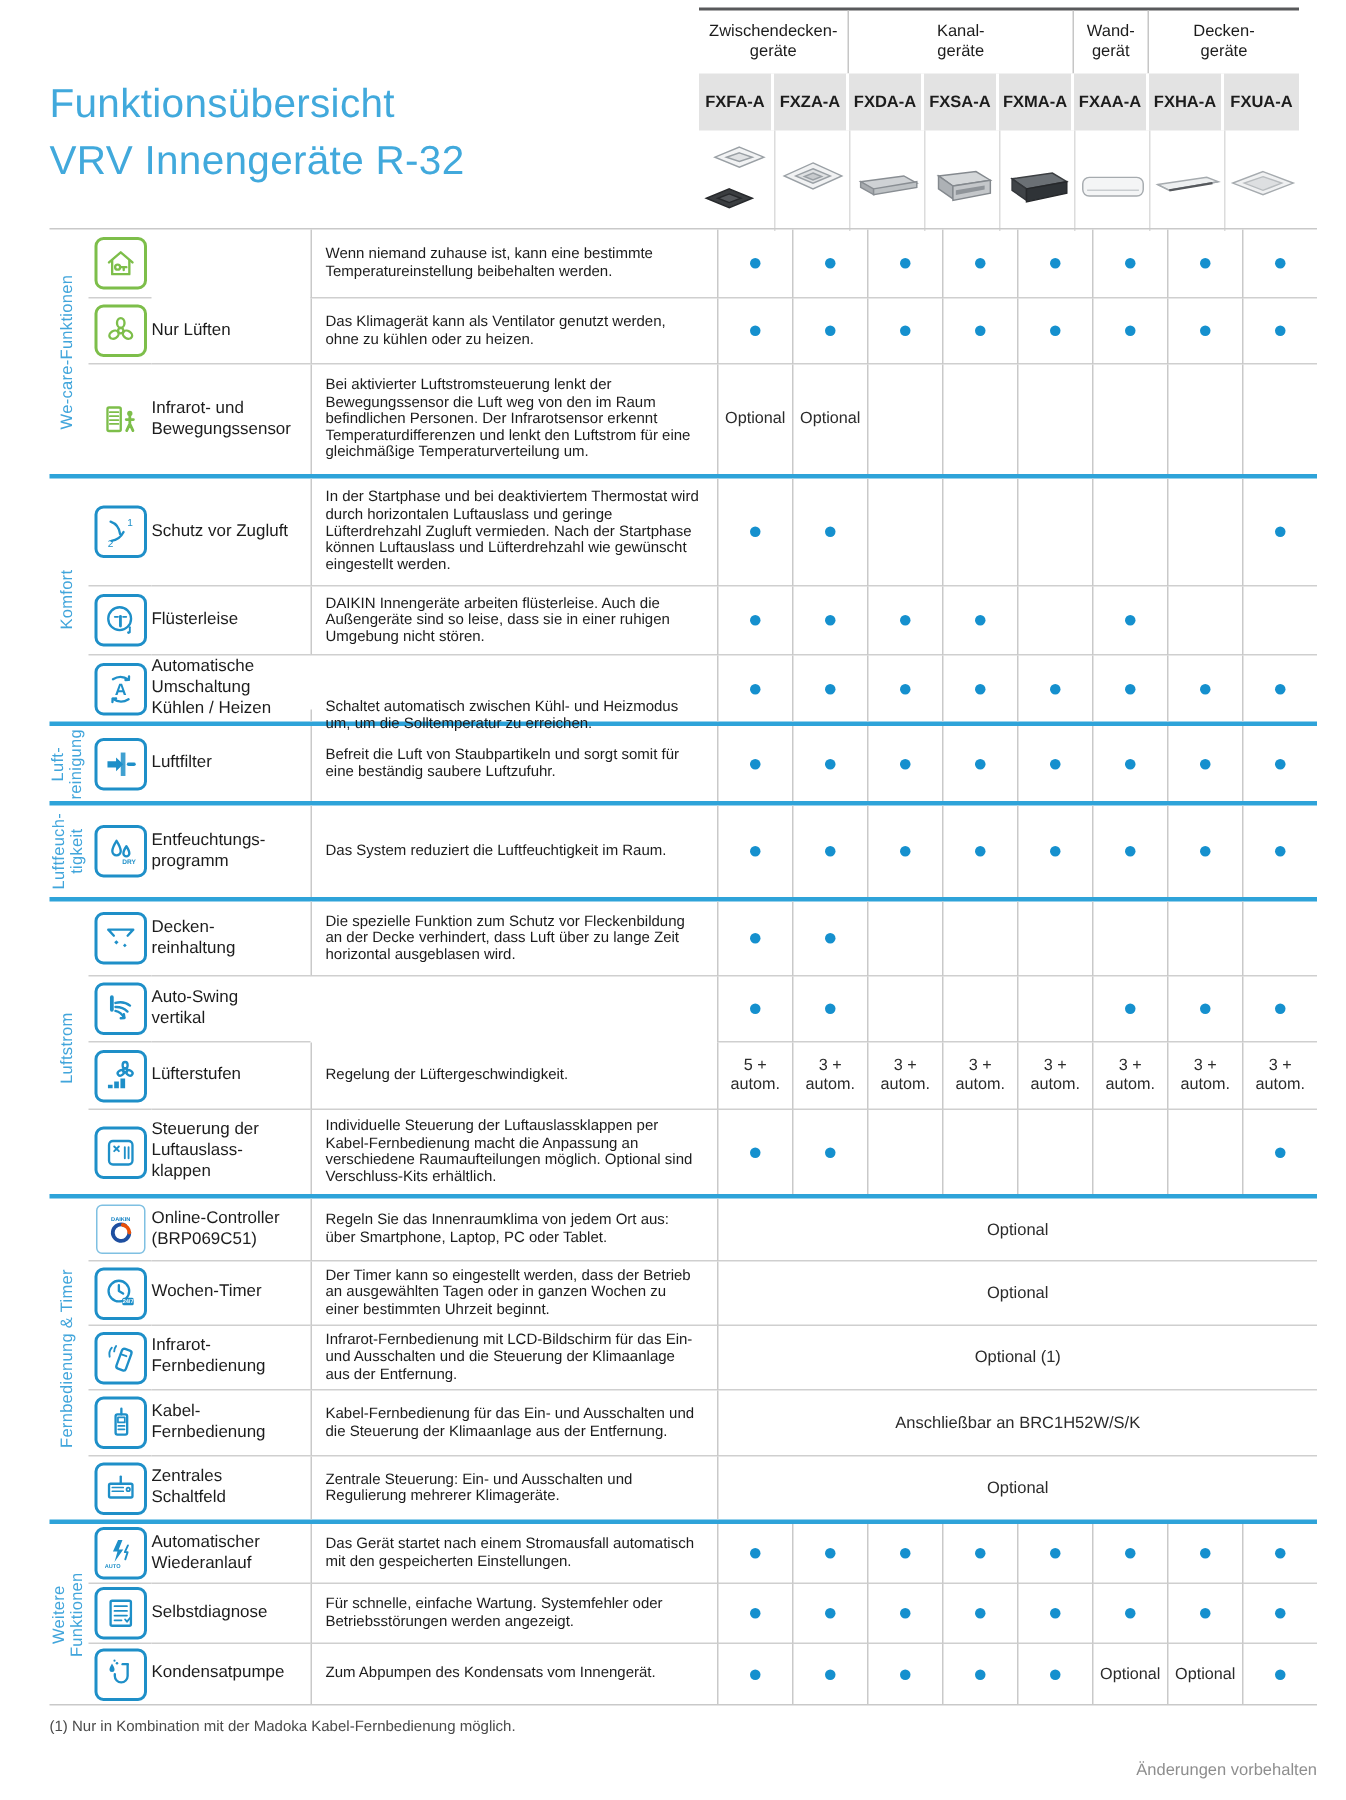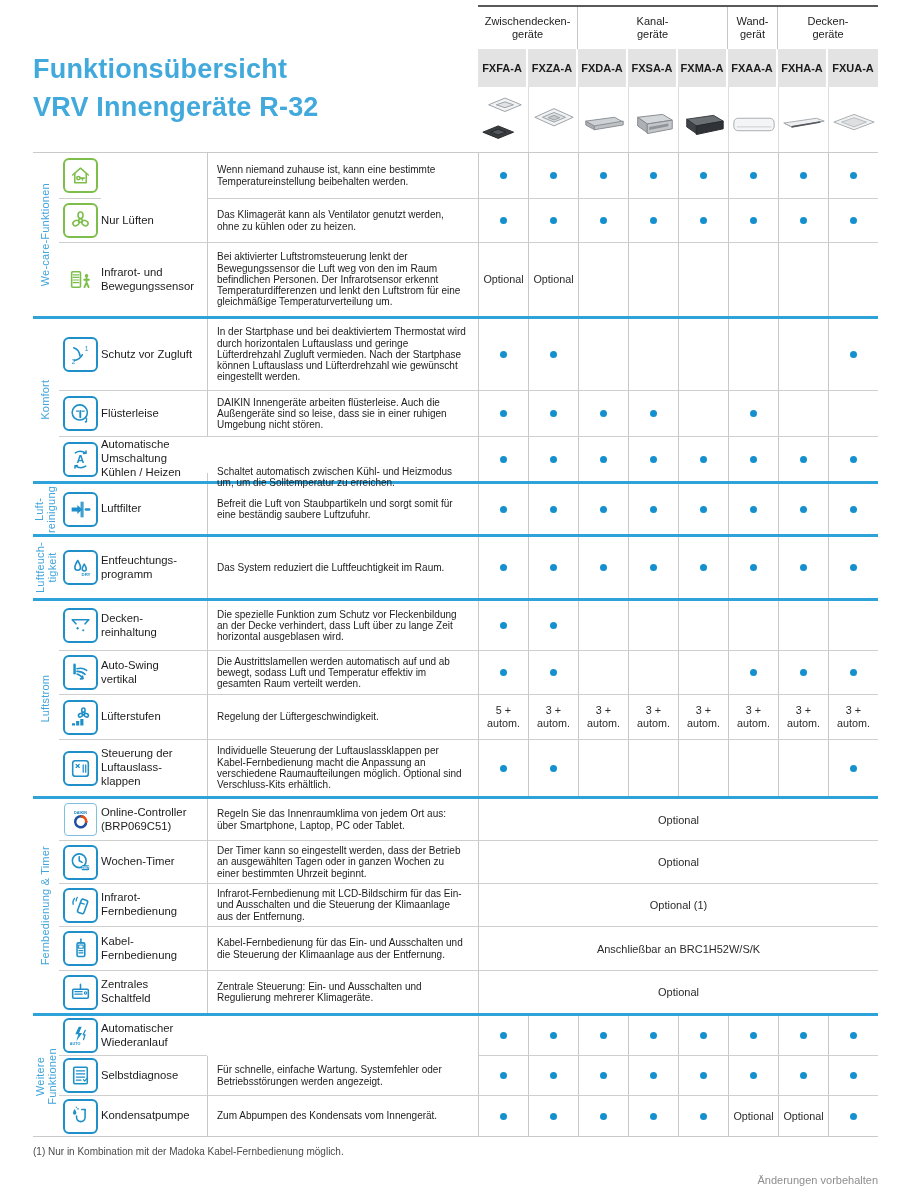--- a/index.html
+++ b/index.html
@@ -4,23 +4,23 @@
 <style>
   :root{
     --accent:#2EA3D9; --title:#41A9DC; --cat:#41A5DB; --dot:#1590CE;
     --green:#7DBE4A; --blue:#1E8FC8; --grid:#c9c9c9; --rowline:#cfcfcf;
     --hdrbg:#E3E3E3; --dark:#58595B; --text:#1c1c1c;
   }
   html,body{margin:0;padding:0;background:#fff;}
   .page{position:relative;width:897px;height:1200px;background:#fff;overflow:hidden;
         font-family:"Liberation Sans",sans-serif;color:var(--text);}
   .title{position:absolute;left:33px;top:50px;font-size:27px;line-height:38px;
-         color:var(--title);font-weight:700;letter-spacing:.2px;}
+         color:var(--title);font-weight:400;letter-spacing:.2px;}
   
-  .colhead{position:absolute;left:478px;top:5px;width:400px;border-top:2px solid var(--dark);}
+  .colhead{position:absolute;left:466px;top:5px;width:400px;border-top:2px solid var(--dark);}
   .group-row{display:grid;grid-template-columns:100px 150px 50px 100px;height:42px;}
   .group-cell{display:flex;align-items:center;justify-content:center;text-align:center;
               font-size:11px;line-height:1.2;white-space:pre-line;border-right:1px solid #c6c6c6;}
   .group-cell:last-child{border-right:none;}
   .model-row{display:grid;grid-template-columns:repeat(8,50px);height:38px;}
   .model-cell{background:var(--hdrbg);border-right:2px solid #fff;display:flex;align-items:center;
               justify-content:center;font-weight:bold;font-size:11px;}
   .model-cell:last-child{border-right:none;}
   .image-row{display:grid;grid-template-columns:repeat(8,50px);height:67px;}
   .image-cell{display:flex;align-items:flex-end;justify-content:center;border-left:1px solid #dcdcdc;}
@@ -368,21 +368,20 @@
           <span class="icon-box blue">
             <svg viewBox="0 0 24 24" fill="none" stroke="currentColor" stroke-width="1.5" stroke-linecap="round" stroke-linejoin="round">
               <path d="M6.3 4.5v8.2" stroke-width="2.4"></path>
               <path d="M8.6 8.3c3.4-.9 6.8-.3 9.3 1.7M8.6 10.9c2.9-.1 5.8 1 7.7 2.9M8.6 13.4c2.4.6 4.3 2.1 5.5 4.3"></path>
               <path d="M14.4 17.9l-2.4.2M14.4 17.9l-.4-2.4"></path>
             </svg>
           </span>
         </div>
         <div class="cell name-cell rb" style="grid-area: 2 / 3;">Auto-Swing
 vertikal</div>
-        <div class="cell desc-cell rb" style="grid-area: 2 / 4;">Die Austrittslamellen werden automatisch auf und ab bewegt, sodass Luft und Temperatur effektiv im gesamten Raum verteilt werden.</div>
         <div class="cell data-cell rb" style="grid-area: 2 / 5;"><span class="dot"></span></div>
         <div class="cell data-cell rb" style="grid-area: 2 / 6;"><span class="dot"></span></div>
         <div class="cell data-cell rb" style="grid-area: 2 / 7;"></div>
         <div class="cell data-cell rb" style="grid-area: 2 / 8;"></div>
         <div class="cell data-cell rb" style="grid-area: 2 / 9;"></div>
         <div class="cell data-cell rb" style="grid-area: 2 / 10;"><span class="dot"></span></div>
         <div class="cell data-cell rb" style="grid-area: 2 / 11;"><span class="dot"></span></div>
         <div class="cell data-cell rb" style="grid-area: 2 / 12;"><span class="dot"></span></div>
         <div class="cell icon-cell rb" style="grid-area: 3 / 2;">
           <span class="icon-box blue">
@@ -516,20 +515,21 @@
           <span class="icon-box blue">
             <svg viewBox="0 0 24 24" fill="none" stroke="currentColor" stroke-width="1.5" stroke-linecap="round" stroke-linejoin="round">
               <path d="M10.3 3.5 7 10.8h2.9L8 17.6l5.6-8h-2.9l2.4-6.1z" fill="currentColor" stroke="none"></path>
               <path d="M16.6 7l-2 4.3h1.8l-1.5 4.6" stroke-width="1.2"></path>
               <text x="6.8" y="21.5" font-size="3.6" text-anchor="middle" fill="currentColor" stroke="none" font-weight="bold">AUTO</text>
             </svg>
           </span>
         </div>
         <div class="cell name-cell rb" style="grid-area: 1 / 3;">Automatischer
 Wiederanlauf</div>
+        <div class="cell desc-cell rb" style="grid-area: 1 / 4;">Das Gerät startet nach einem Stromausfall automatisch mit den gespeicherten Einstellungen.</div>
         <div class="cell data-cell rb" style="grid-area: 1 / 5;"><span class="dot"></span></div>
         <div class="cell data-cell rb" style="grid-area: 1 / 6;"><span class="dot"></span></div>
         <div class="cell data-cell rb" style="grid-area: 1 / 7;"><span class="dot"></span></div>
         <div class="cell data-cell rb" style="grid-area: 1 / 8;"><span class="dot"></span></div>
         <div class="cell data-cell rb" style="grid-area: 1 / 9;"><span class="dot"></span></div>
         <div class="cell data-cell rb" style="grid-area: 1 / 10;"><span class="dot"></span></div>
         <div class="cell data-cell rb" style="grid-area: 1 / 11;"><span class="dot"></span></div>
         <div class="cell data-cell rb" style="grid-area: 1 / 12;"><span class="dot"></span></div>
         <div class="cell icon-cell rb" style="grid-area: 2 / 2;">
           <span class="icon-box blue">

